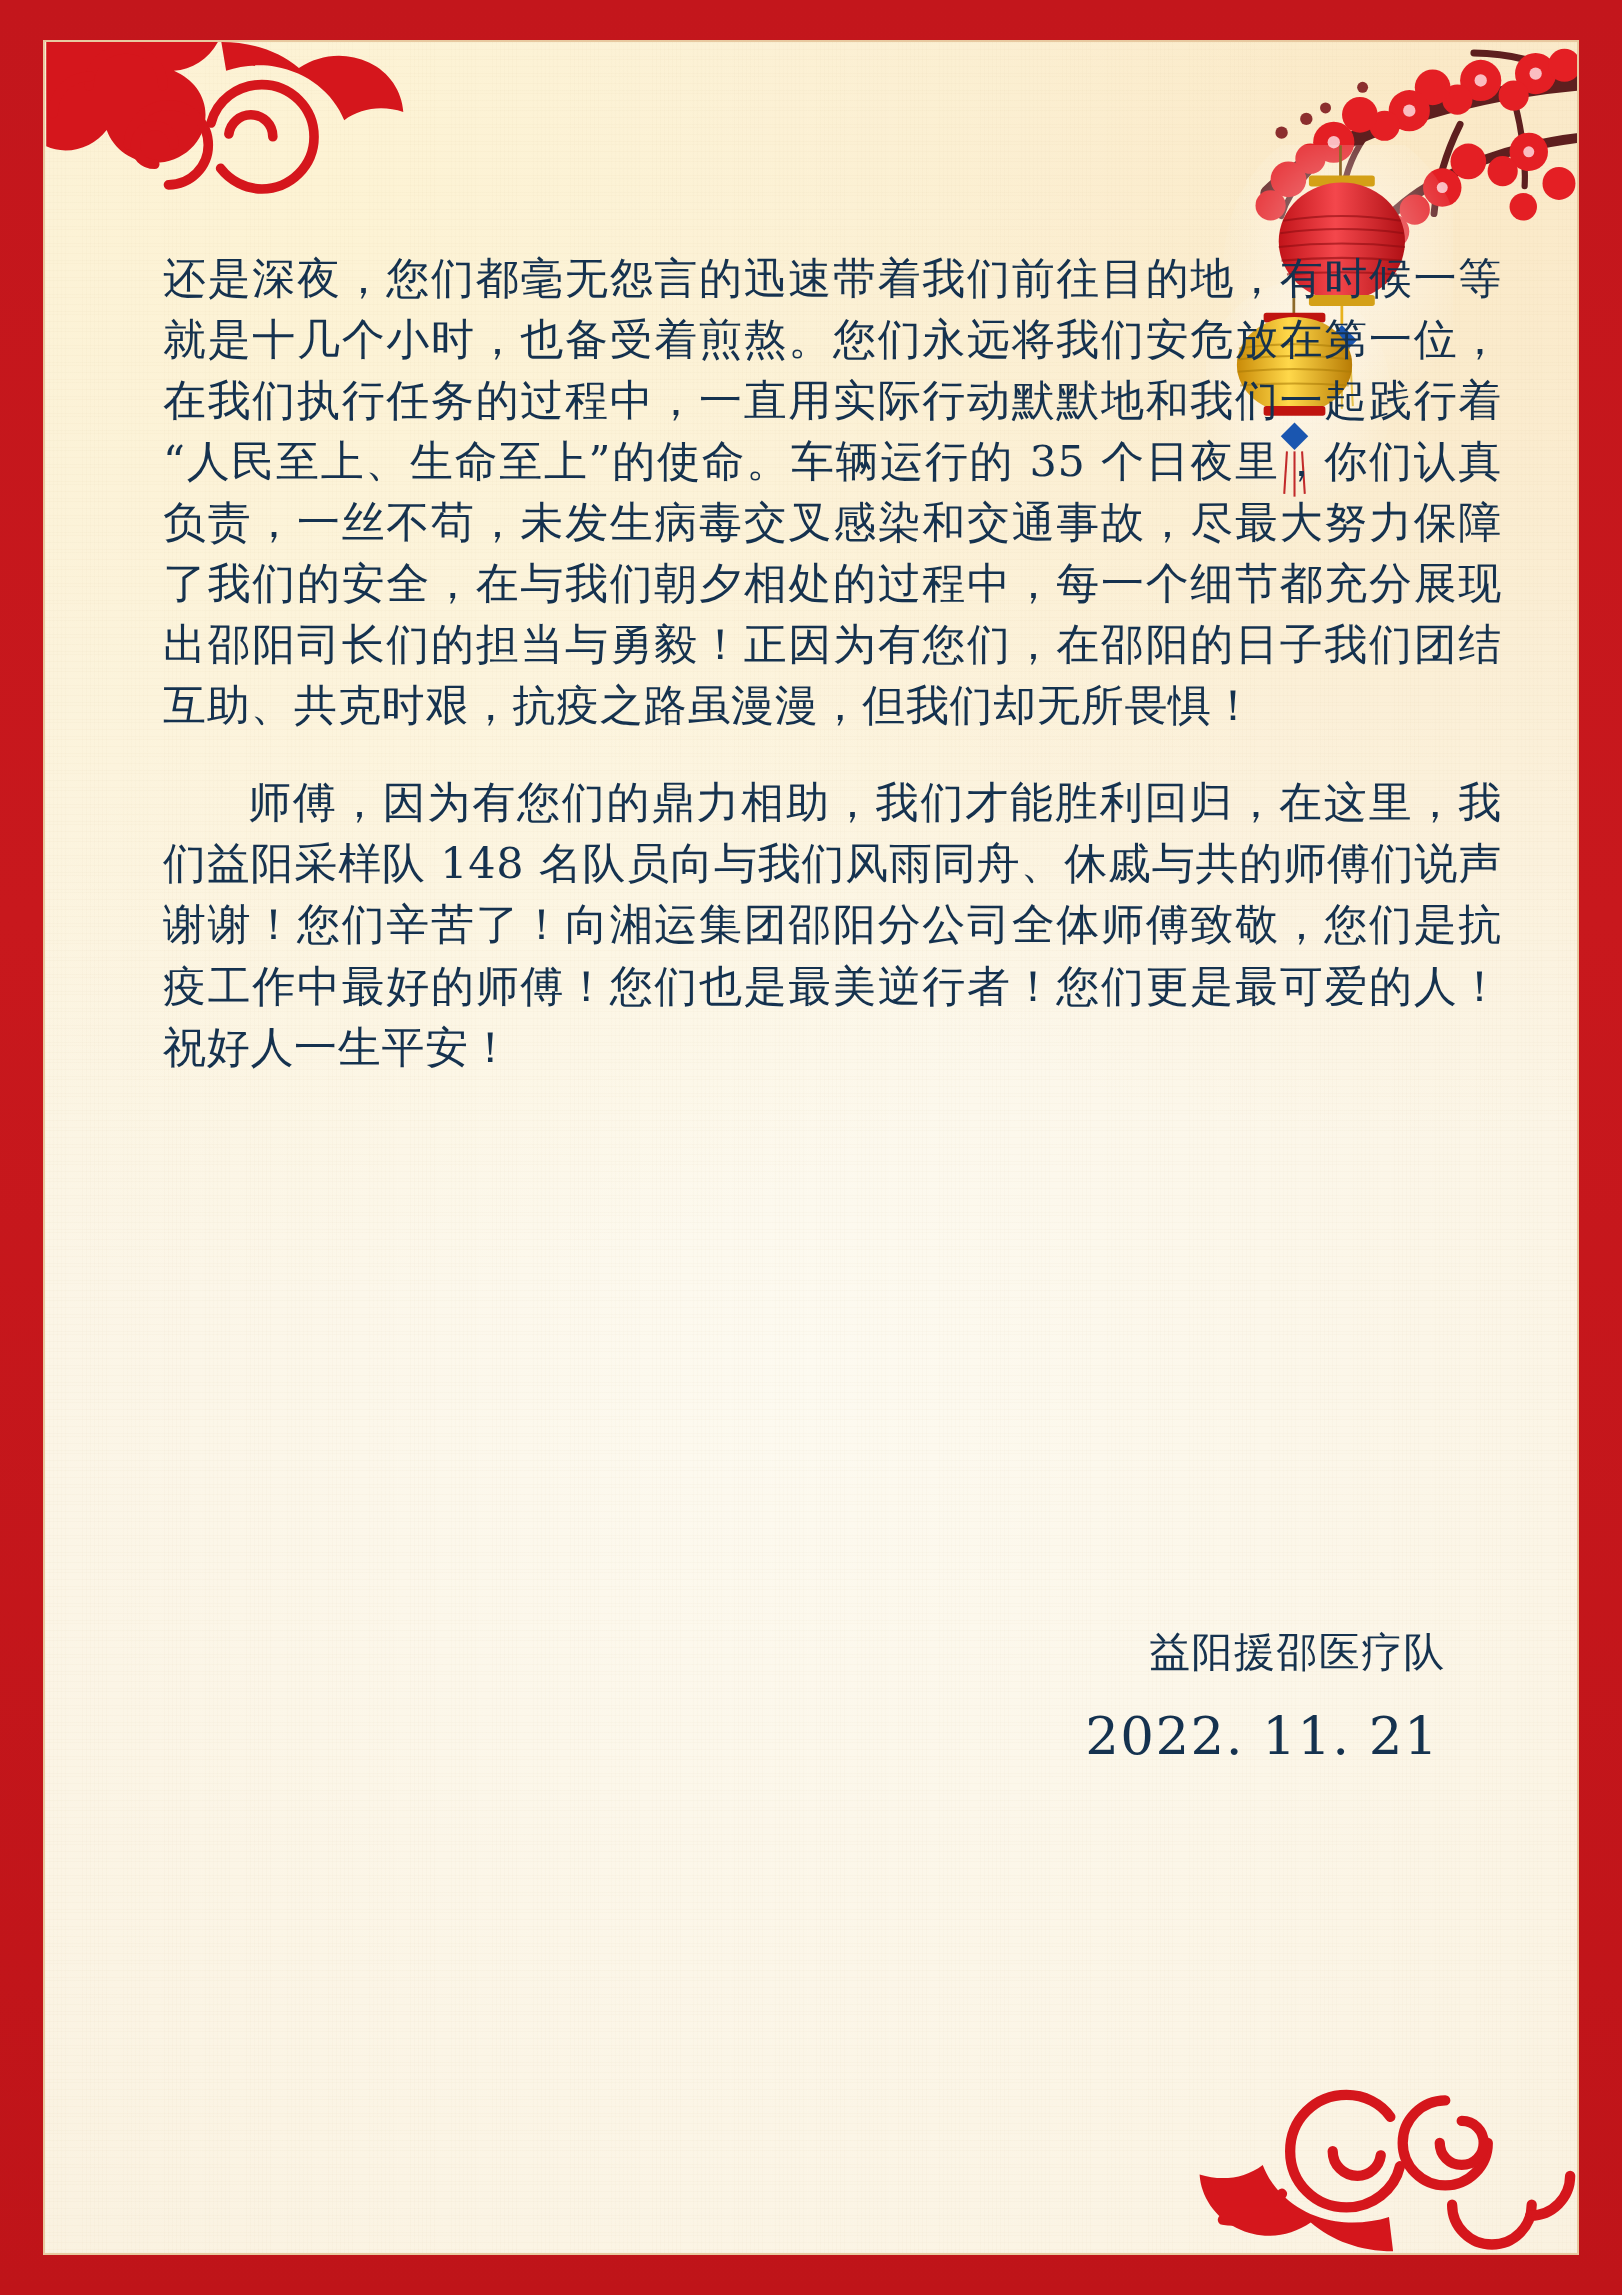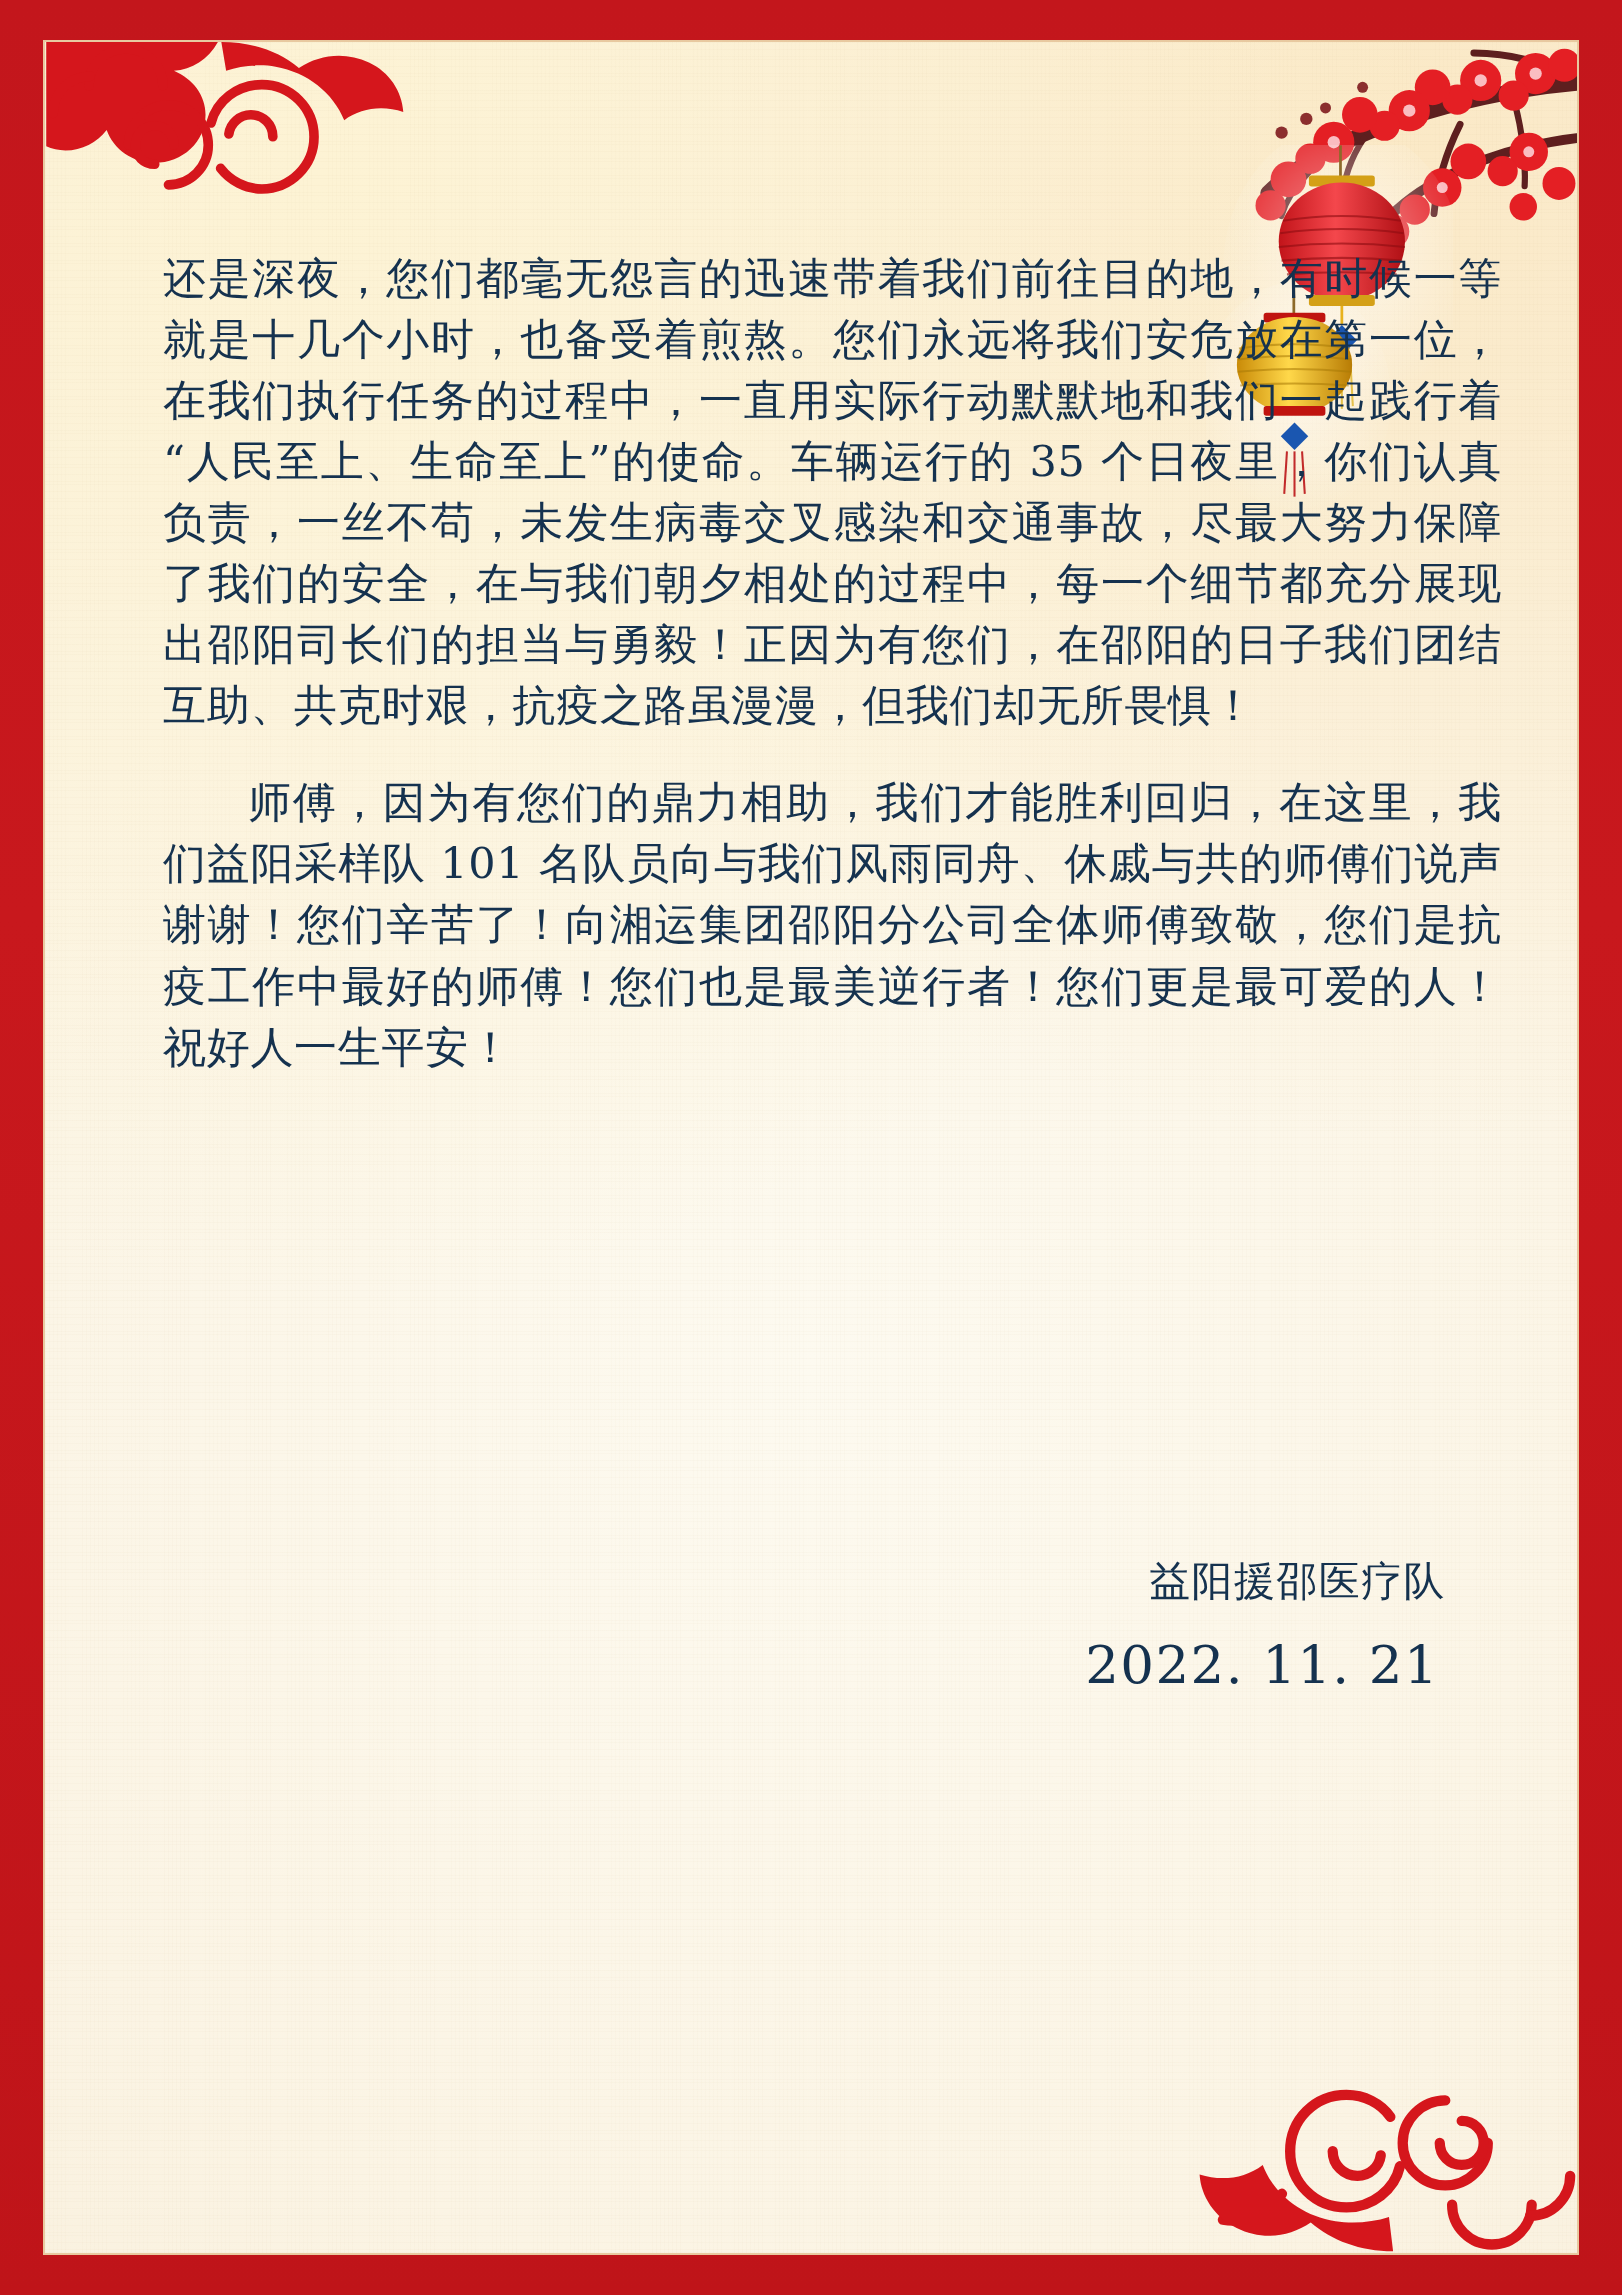--- a/index.html
+++ b/index.html
@@ -91,21 +91,21 @@
     font-weight: 500;
   }
   .para.indent {
     text-indent: 85px;
     margin-top: 36px;
   }
 
   .signature {
     position: absolute;
     right: 131px;
-    top: 1511px;
+    top: 1582px;
     text-align: right;
     color: #15324f;
   }
   .sign-name {
     font-size: 41px;
     line-height: 1.4;
     letter-spacing: 1.4px;
     white-space: nowrap;
   }
   .sign-date {
@@ -271,21 +271,21 @@
         <g stroke="#c22b2b" stroke-width="3" fill="none">
           <path d="M118,446 L114,508"></path>
             <path d="M129,446 L129,512"></path>
             <path d="M140,446 L144,508"></path>
         </g>
       </g>
     </svg>
 
     <div class="letter">
       <p class="para">还是深夜，您们都毫无怨言的迅速带着我们前往目的地，有时候一等就是十几个小时，也备受着煎熬。您们永远将我们安危放在第一位，在我们执行任务的过程中，一直用实际行动默默地和我们一起践行着“人民至上、生命至上”的使命。车辆运行的 35 个日夜里，你们认真负责，一丝不苟，未发生病毒交叉感染和交通事故，尽最大努力保障了我们的安全，在与我们朝夕相处的过程中，每一个细节都充分展现出邵阳司长们的担当与勇毅！正因为有您们，在邵阳的日子我们团结互助、共克时艰，抗疫之路虽漫漫，但我们却无所畏惧！</p>
-      <p class="para indent">师傅，因为有您们的鼎力相助，我们才能胜利回归，在这里，我们益阳采样队 101 名队员向与我们风雨同舟、休戚与共的师傅们说声谢谢！您们辛苦了！向湘运集团邵阳分公司全体师傅致敬，您们是抗疫工作中最好的师傅！您们也是最美逆行者！您们更是最可爱的人！祝好人一生平安！</p>
+      <p class="para indent">师傅，因为有您们的鼎力相助，我们才能胜利回归，在这里，我们益阳采样队 148 名队员向与我们风雨同舟、休戚与共的师傅们说声谢谢！您们辛苦了！向湘运集团邵阳分公司全体师傅致敬，您们是抗疫工作中最好的师傅！您们也是最美逆行者！您们更是最可爱的人！祝好人一生平安！</p>
     </div>
 
     <div class="signature">
       <div class="sign-name">益阳援邵医疗队</div>
       <div class="sign-date">2022. 11. 21</div>
     </div>
 
     <svg class="cloud-br" viewBox="0 0 580 330">
       <g transform="translate(580,330) rotate(180)">
         <g stroke="#d5161c" stroke-width="15" fill="none" stroke-linecap="round">

